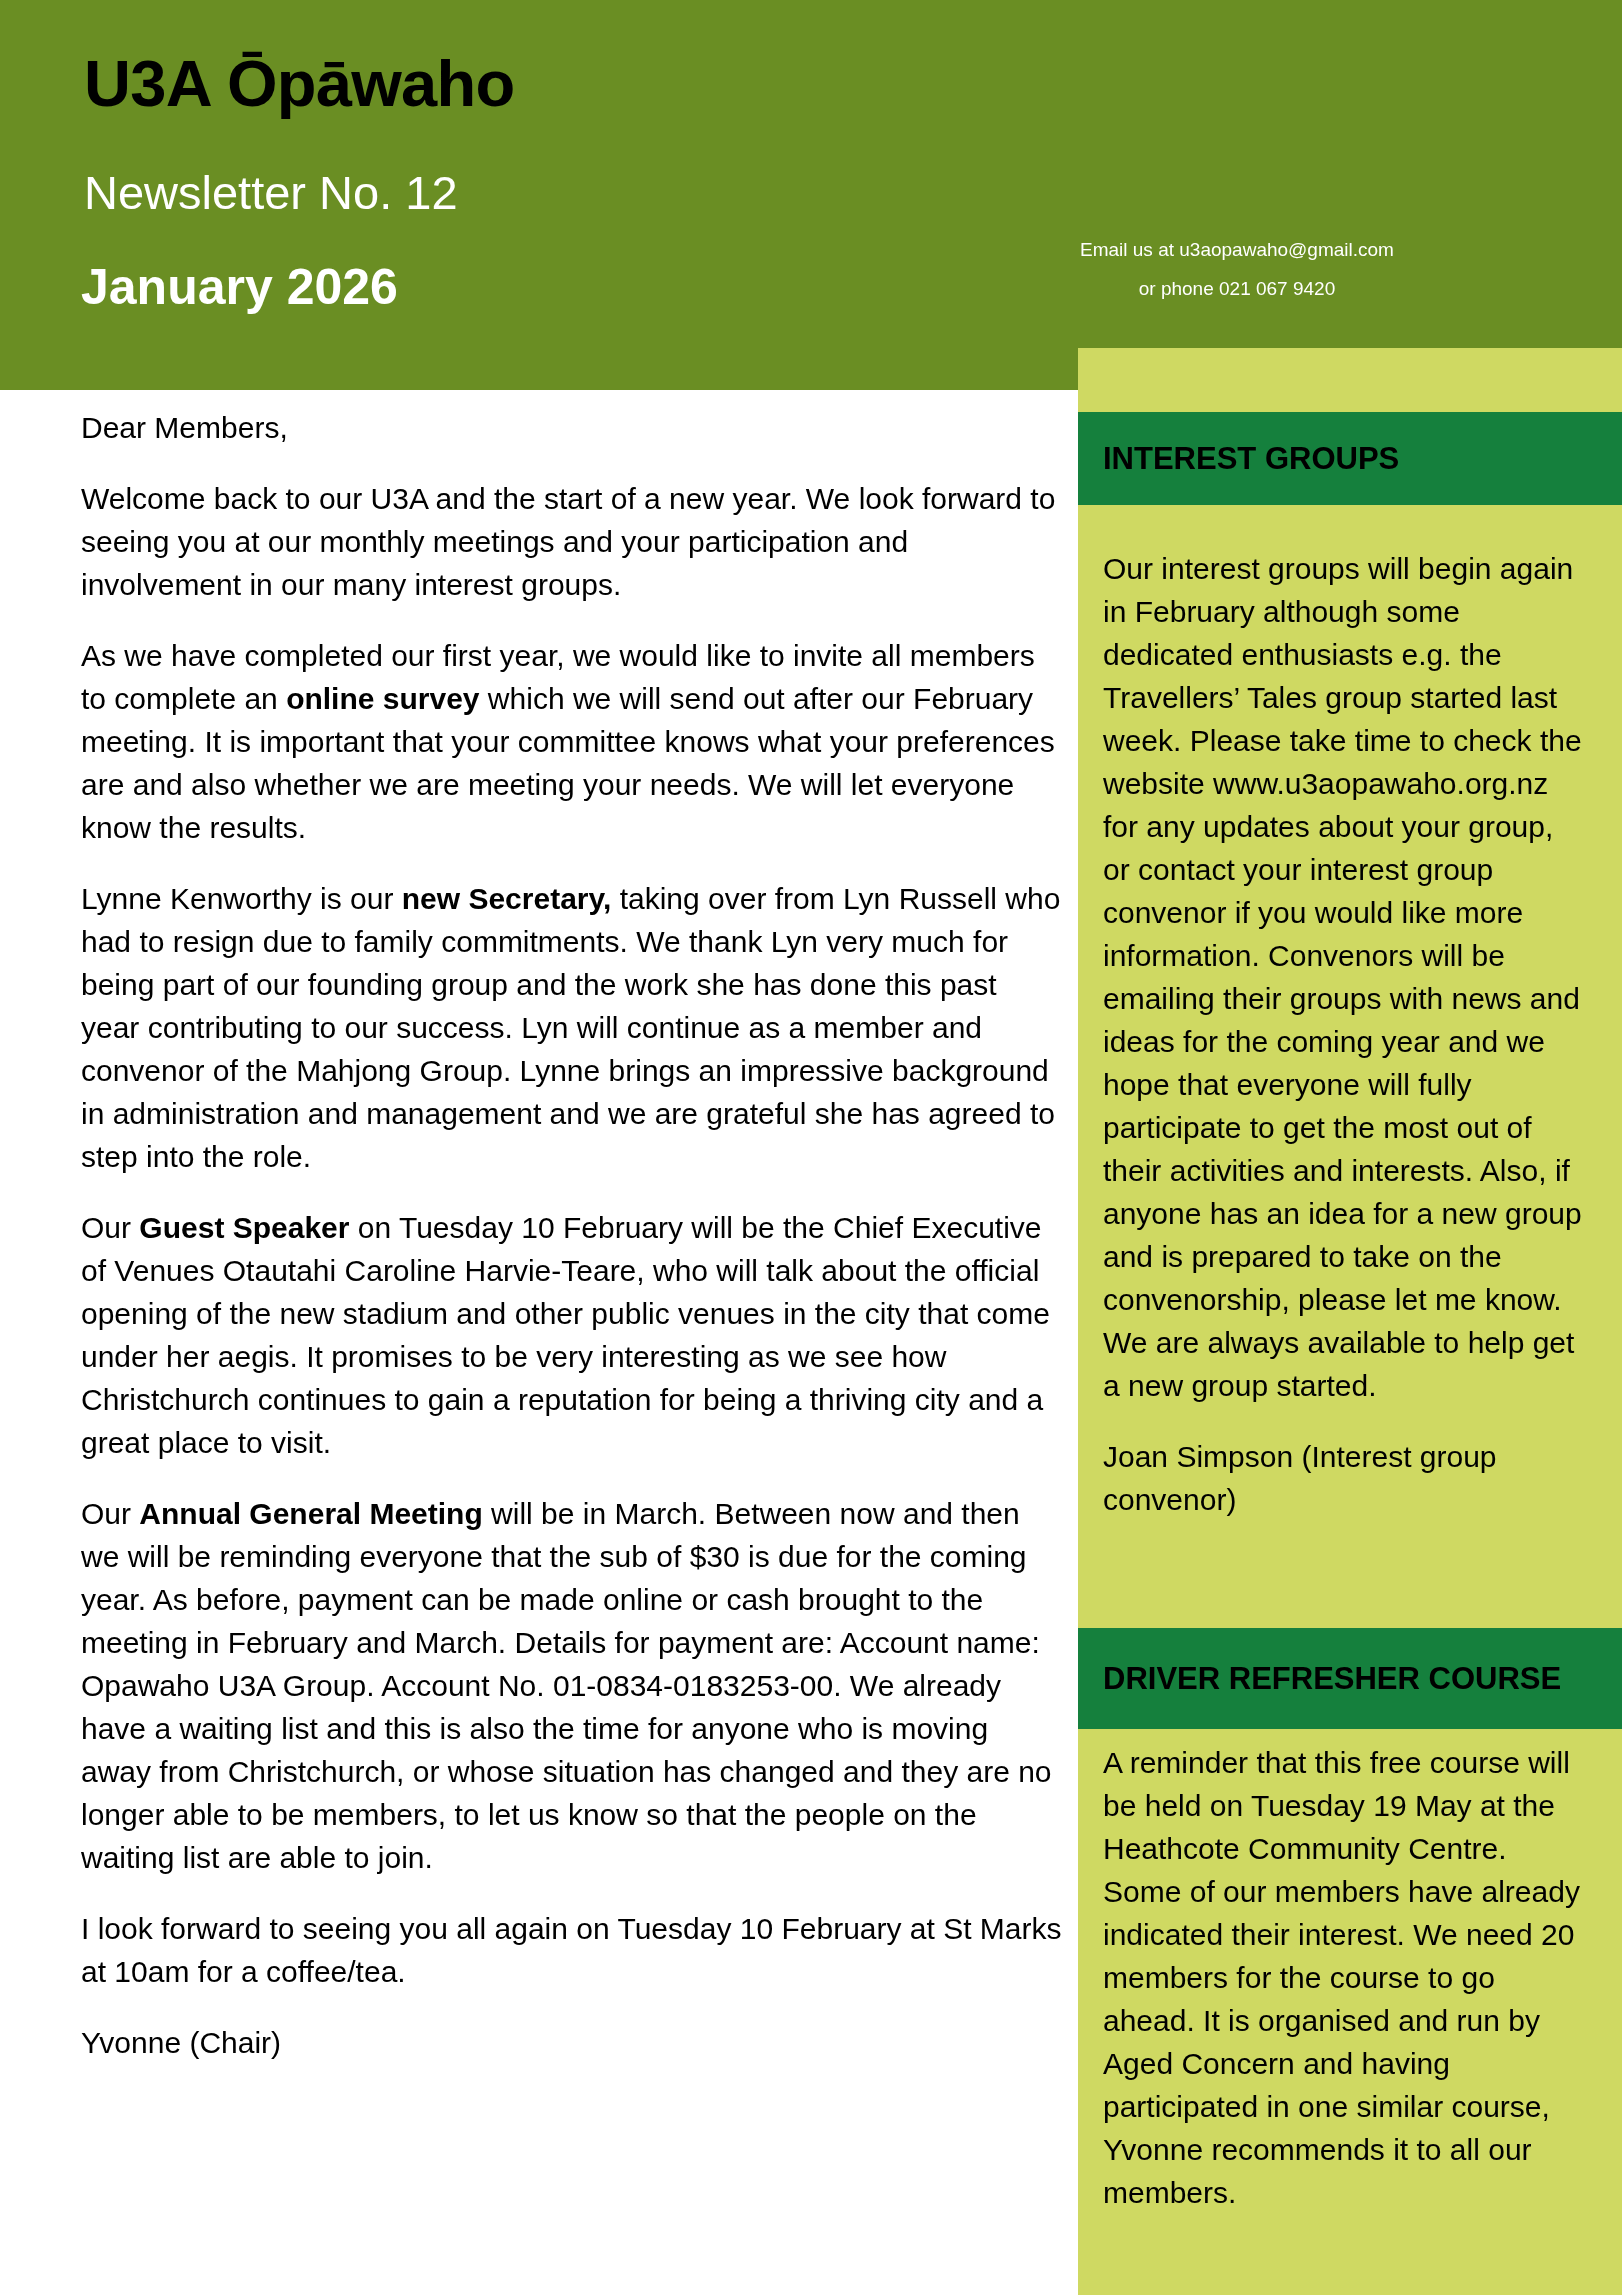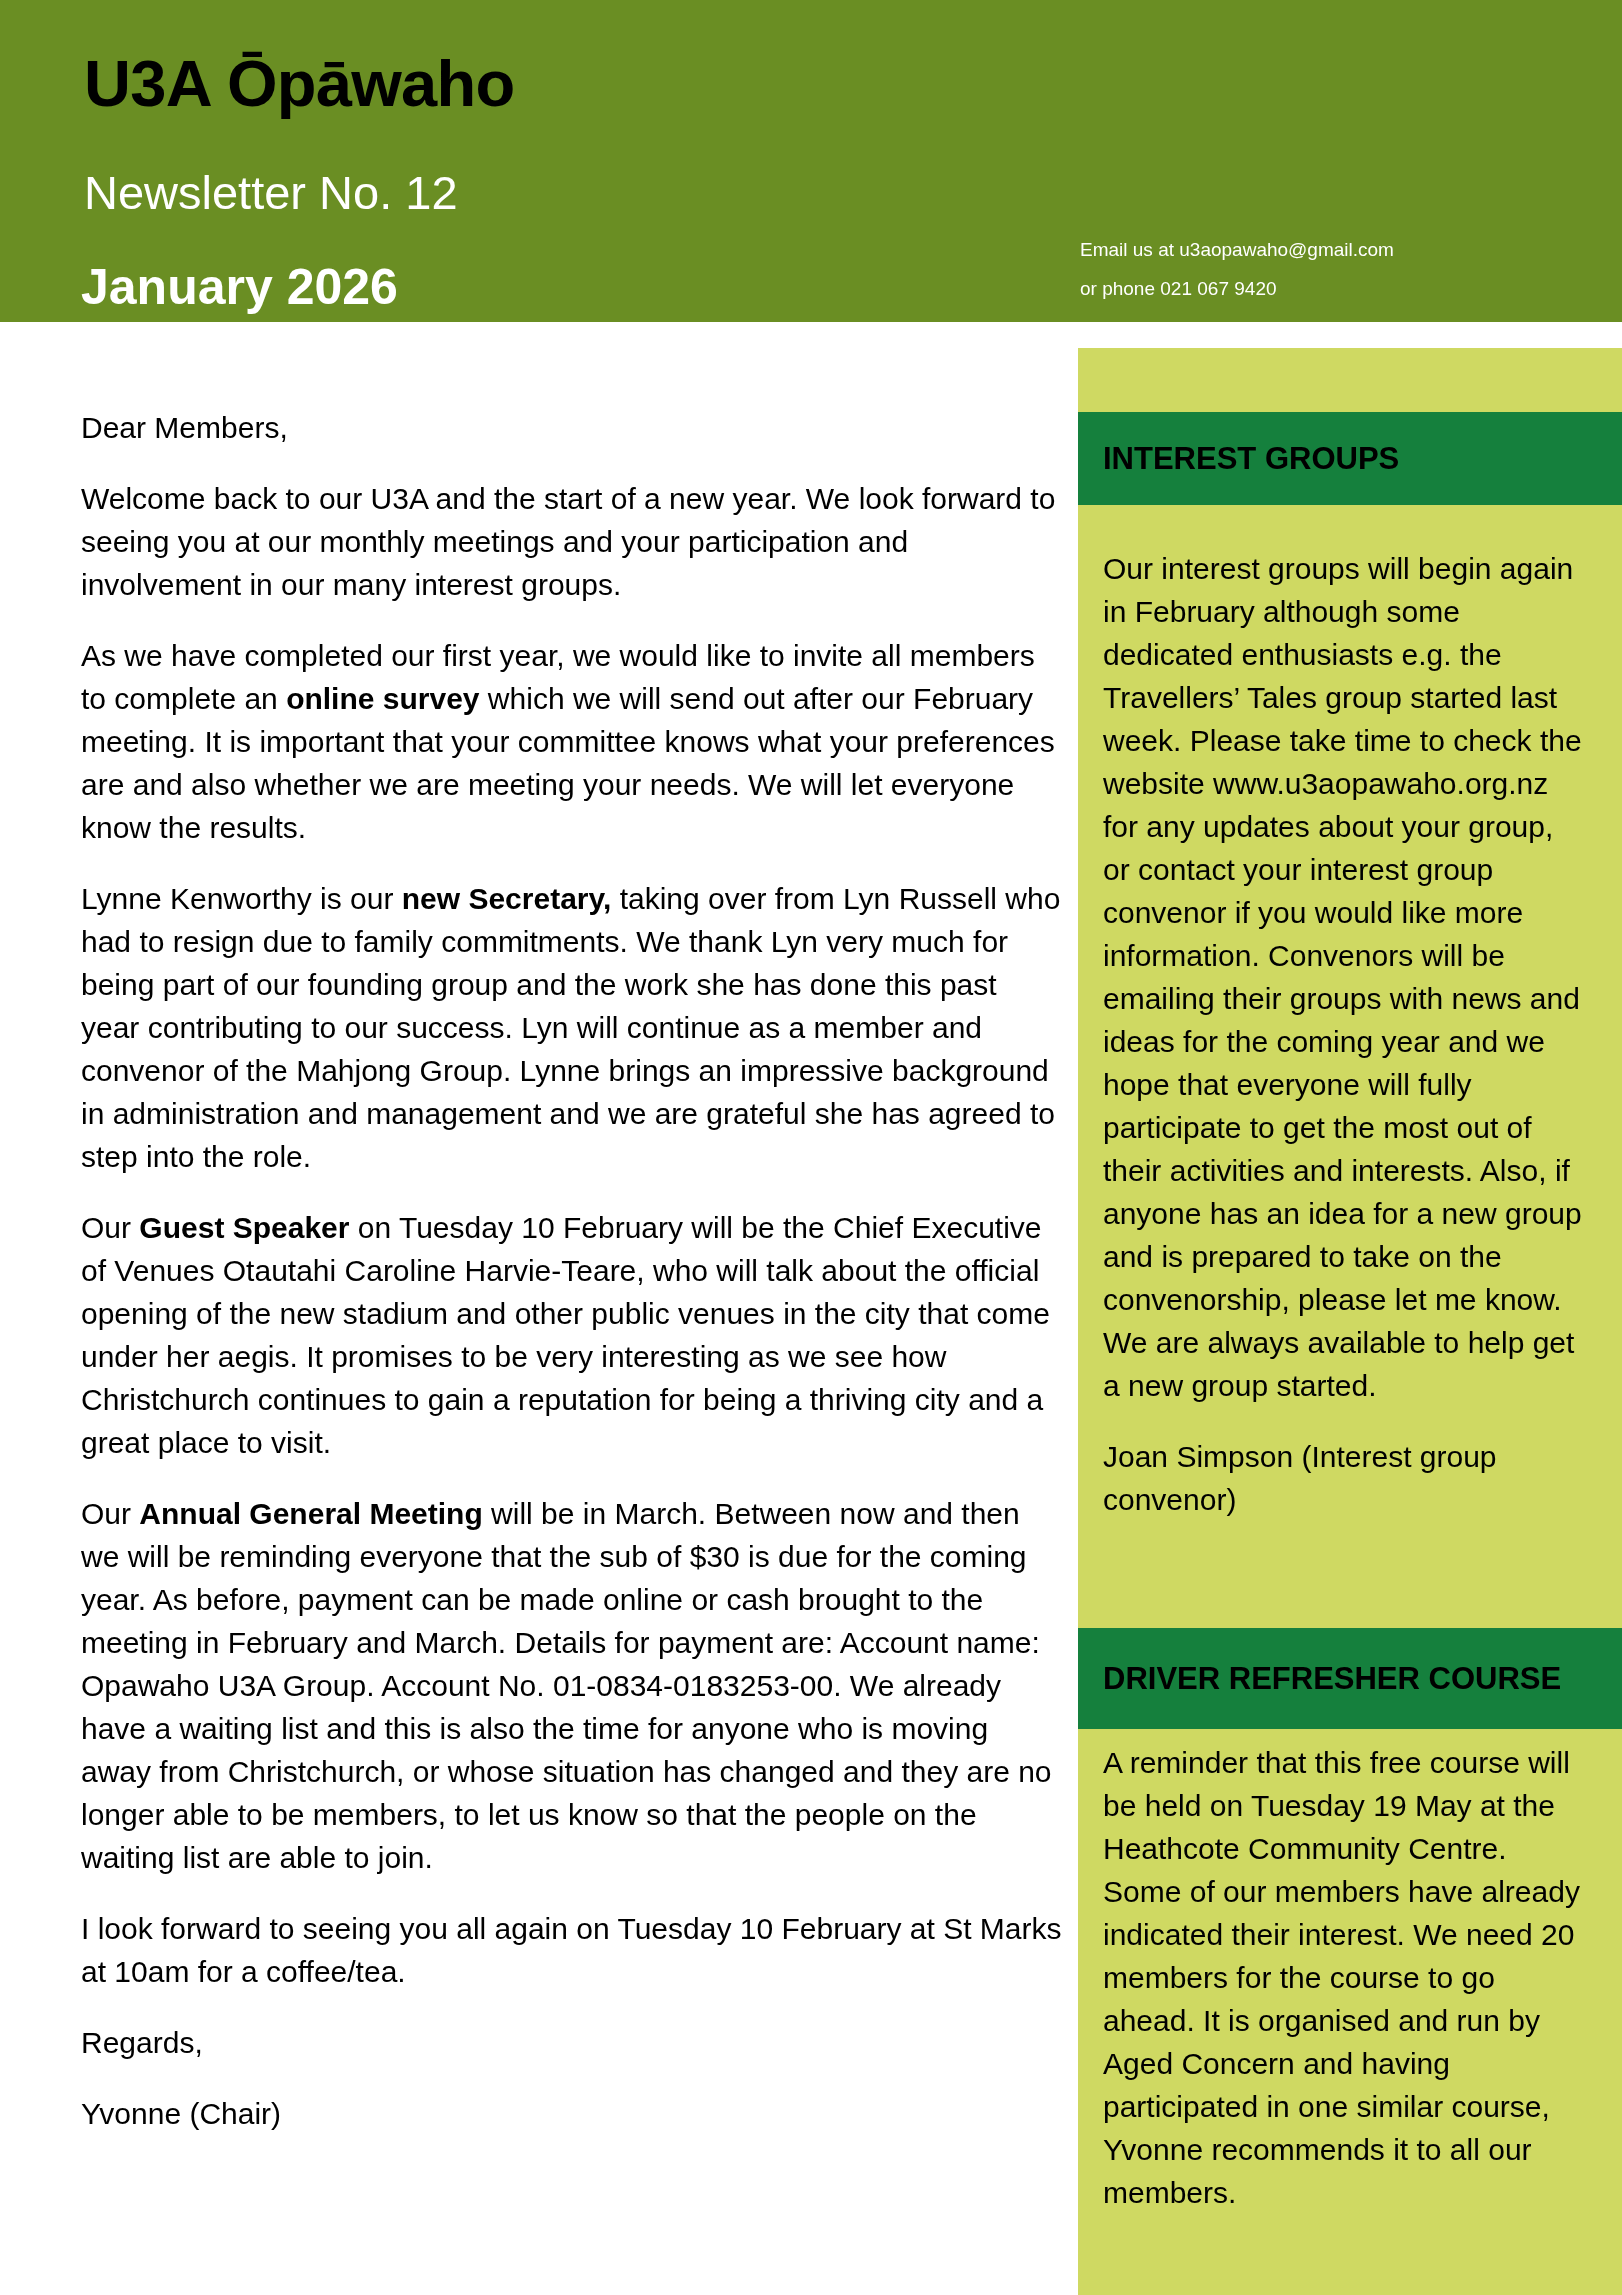--- a/index.html
+++ b/index.html
@@ -2,22 +2,23 @@
 <html style="font-size:10.5px"><head>
 <meta charset="utf-8">
 <style>
   html, body { margin: 0; padding: 0; }
   body {
     width: 1623px; height: 2295px; position: relative; overflow: hidden;
     background: #ffffff; color: #000000;
     font-family: "Liberation Sans", "DejaVu Sans", sans-serif;
   }
   .header {
-    position: absolute; left: 0; top: 0; width: 1623px; height: 322px;
+    position: absolute; left: 0; top: 0; width: 1623px; height: 390px;
     background: #6A8E23;
+    text-align: center;
   }
   .org-title {
     position: absolute; left: 84px; top: 51px;
     font-size: 65px; font-weight: bold; color: #000;
     letter-spacing: -0.7px; line-height: 1;
   }
   .newsletter-no {
     position: absolute; left: 84px; top: 169px;
     font-size: 47px; font-weight: normal; color: #fff; line-height: 1;
   }
@@ -70,21 +71,20 @@
 </div>
 
 <div class="main">
   <p>Dear Members,</p>
   <p>Welcome back to our U3A and the start of a new year. We look forward to seeing you at our monthly meetings and your participation and involvement in our many interest groups.</p>
   <p><span>As we have completed our first year, we would like to invite all members to complete an </span><b>online survey</b><span> which we will send out after our February meeting. It is important that your committee knows what your preferences are and also whether we are meeting your needs. We will let everyone know the results.</span></p>
   <p><span>Lynne Kenworthy is our </span><b>new Secretary,</b><span> taking over from Lyn Russell who had to resign due to family commitments. We thank Lyn very much for being part of our founding group and the work she has done this past year contributing to our success. Lyn will continue as a member and convenor of the Mahjong Group. Lynne brings an impressive background in administration and management and we are grateful she has agreed to step into the role.</span></p>
   <p><span>Our </span><b>Guest Speaker</b><span> on Tuesday 10 February will be the Chief Executive of Venues Otautahi Caroline Harvie-Teare, who will talk about the official opening of the new stadium and other public venues in the city that come under her aegis. It promises to be very interesting as we see how Christchurch continues to gain a reputation for being a thriving city and a great place to visit.</span></p>
   <p><span>Our </span><b>Annual General Meeting</b><span> will be in March. Between now and then we will be reminding everyone that the sub of $30 is due for the coming year. As before, payment can be made online or cash brought to the meeting in February and March. Details for payment are: Account name: Opawaho U3A Group. Account No. 01-0834-0183253-00. We already have a waiting list and this is also the time for anyone who is moving away from Christchurch, or whose situation has changed and they are no longer able to be members, to let us know so that the people on the waiting list are able to join.</span></p>
   <p>I look forward to seeing you all again on Tuesday 10 February at St Marks at 10am for a coffee/tea.</p>
-  <p>Regards,</p>
   <p>Yvonne (Chair)</p>
 </div>
 
 <div class="sidebar">
   <div class="lime sb-top"></div>
   <div class="sb-heading h1">INTEREST GROUPS</div>
   <div class="lime sb-body b1">
     <p>Our interest groups will begin again in February although some dedicated enthusiasts e.g. the Travellers’ Tales group started last week. Please take time to check the website www.u3aopawaho.org.nz for any updates about your group, or contact your interest group convenor if you would like more information. Convenors will be emailing their groups with news and ideas for the coming year and we hope that everyone will fully participate to get the most out of their activities and interests. Also, if anyone has an idea for a new group and is prepared to take on the convenorship, please let me know. We are always available to help get a new group started.</p>
     <p>Joan Simpson (Interest group convenor)</p>
   </div>

